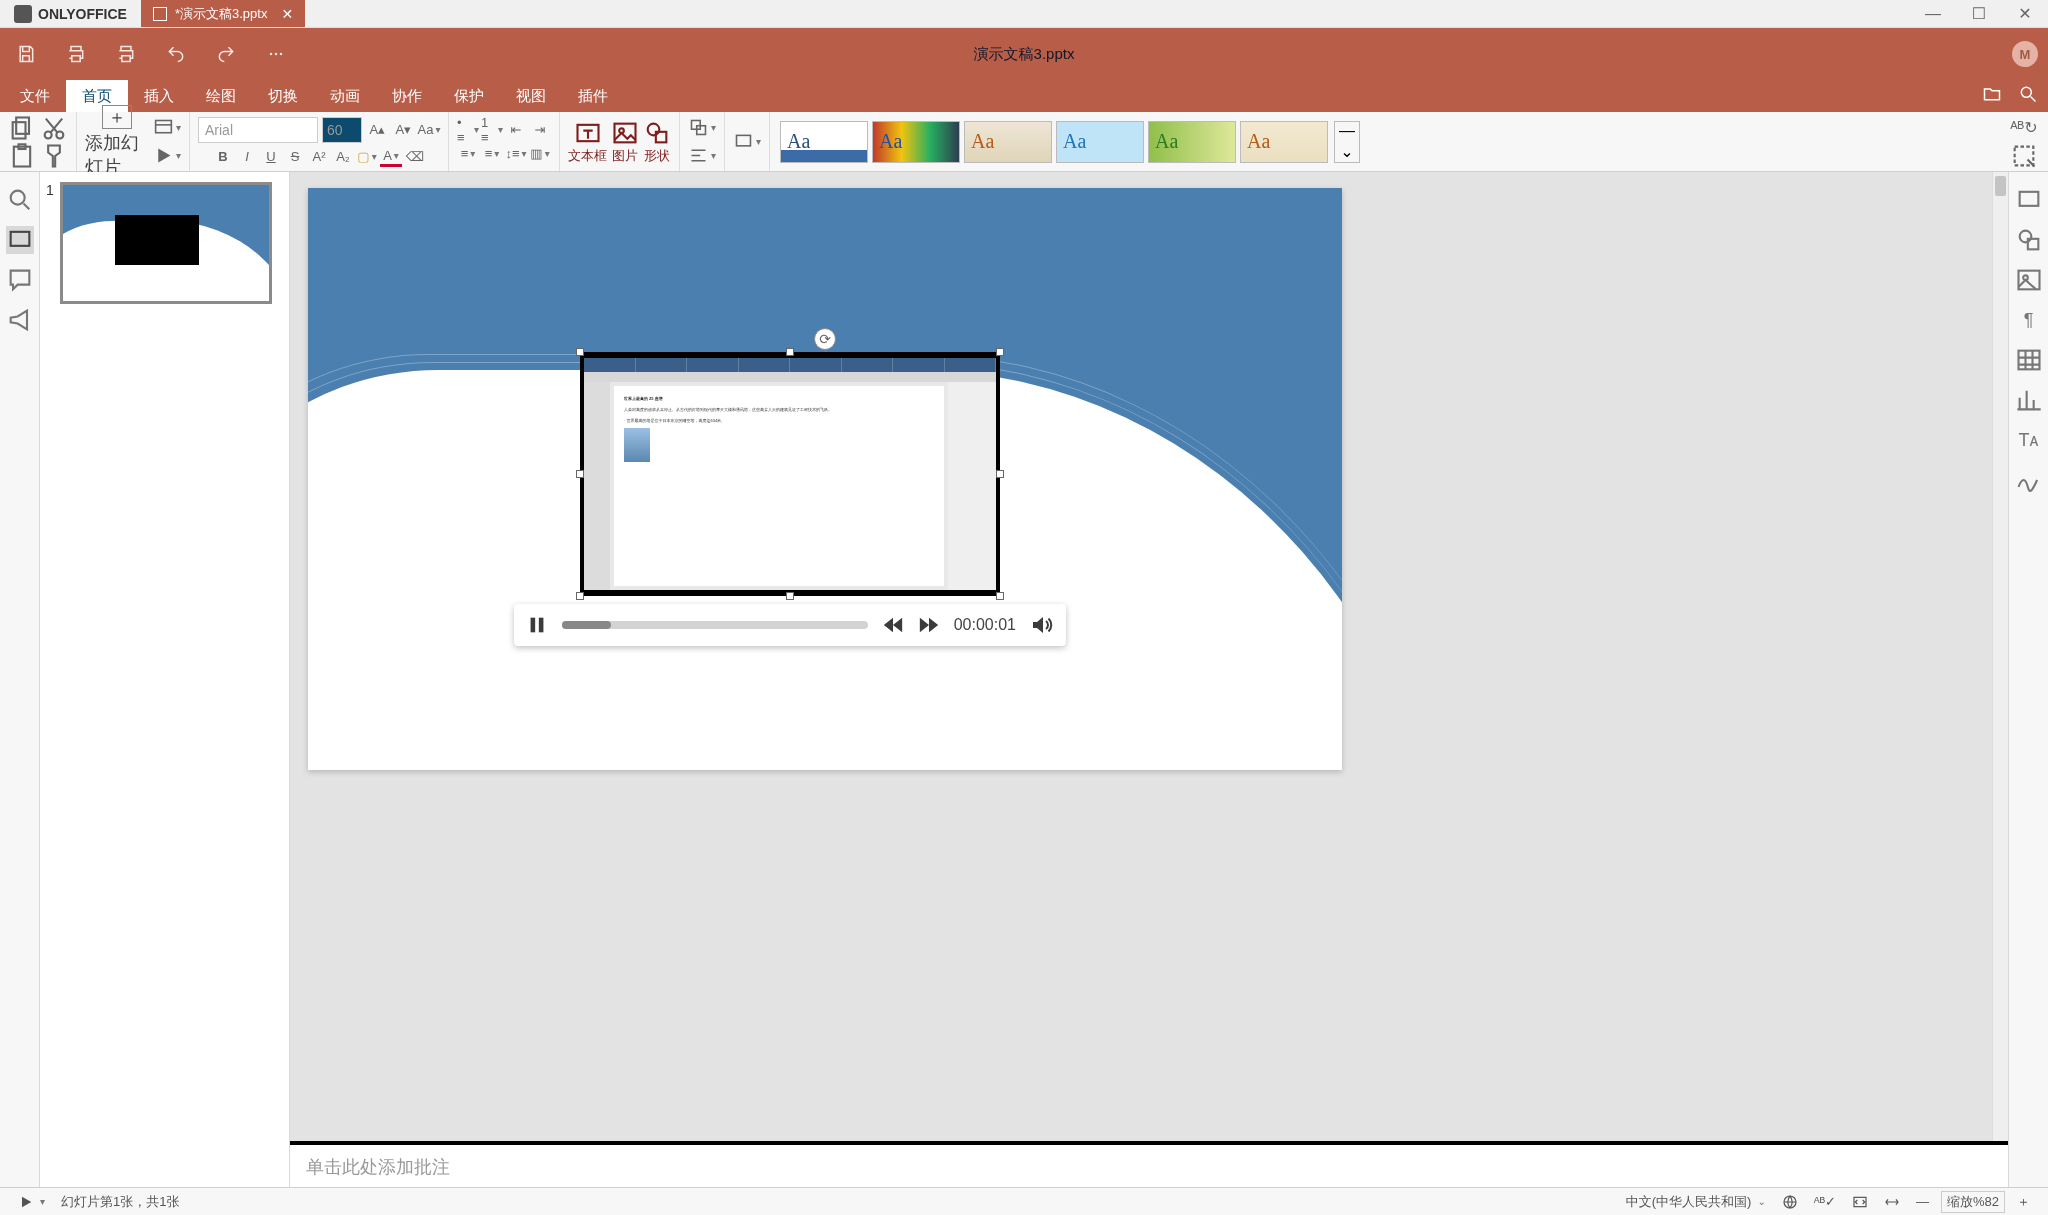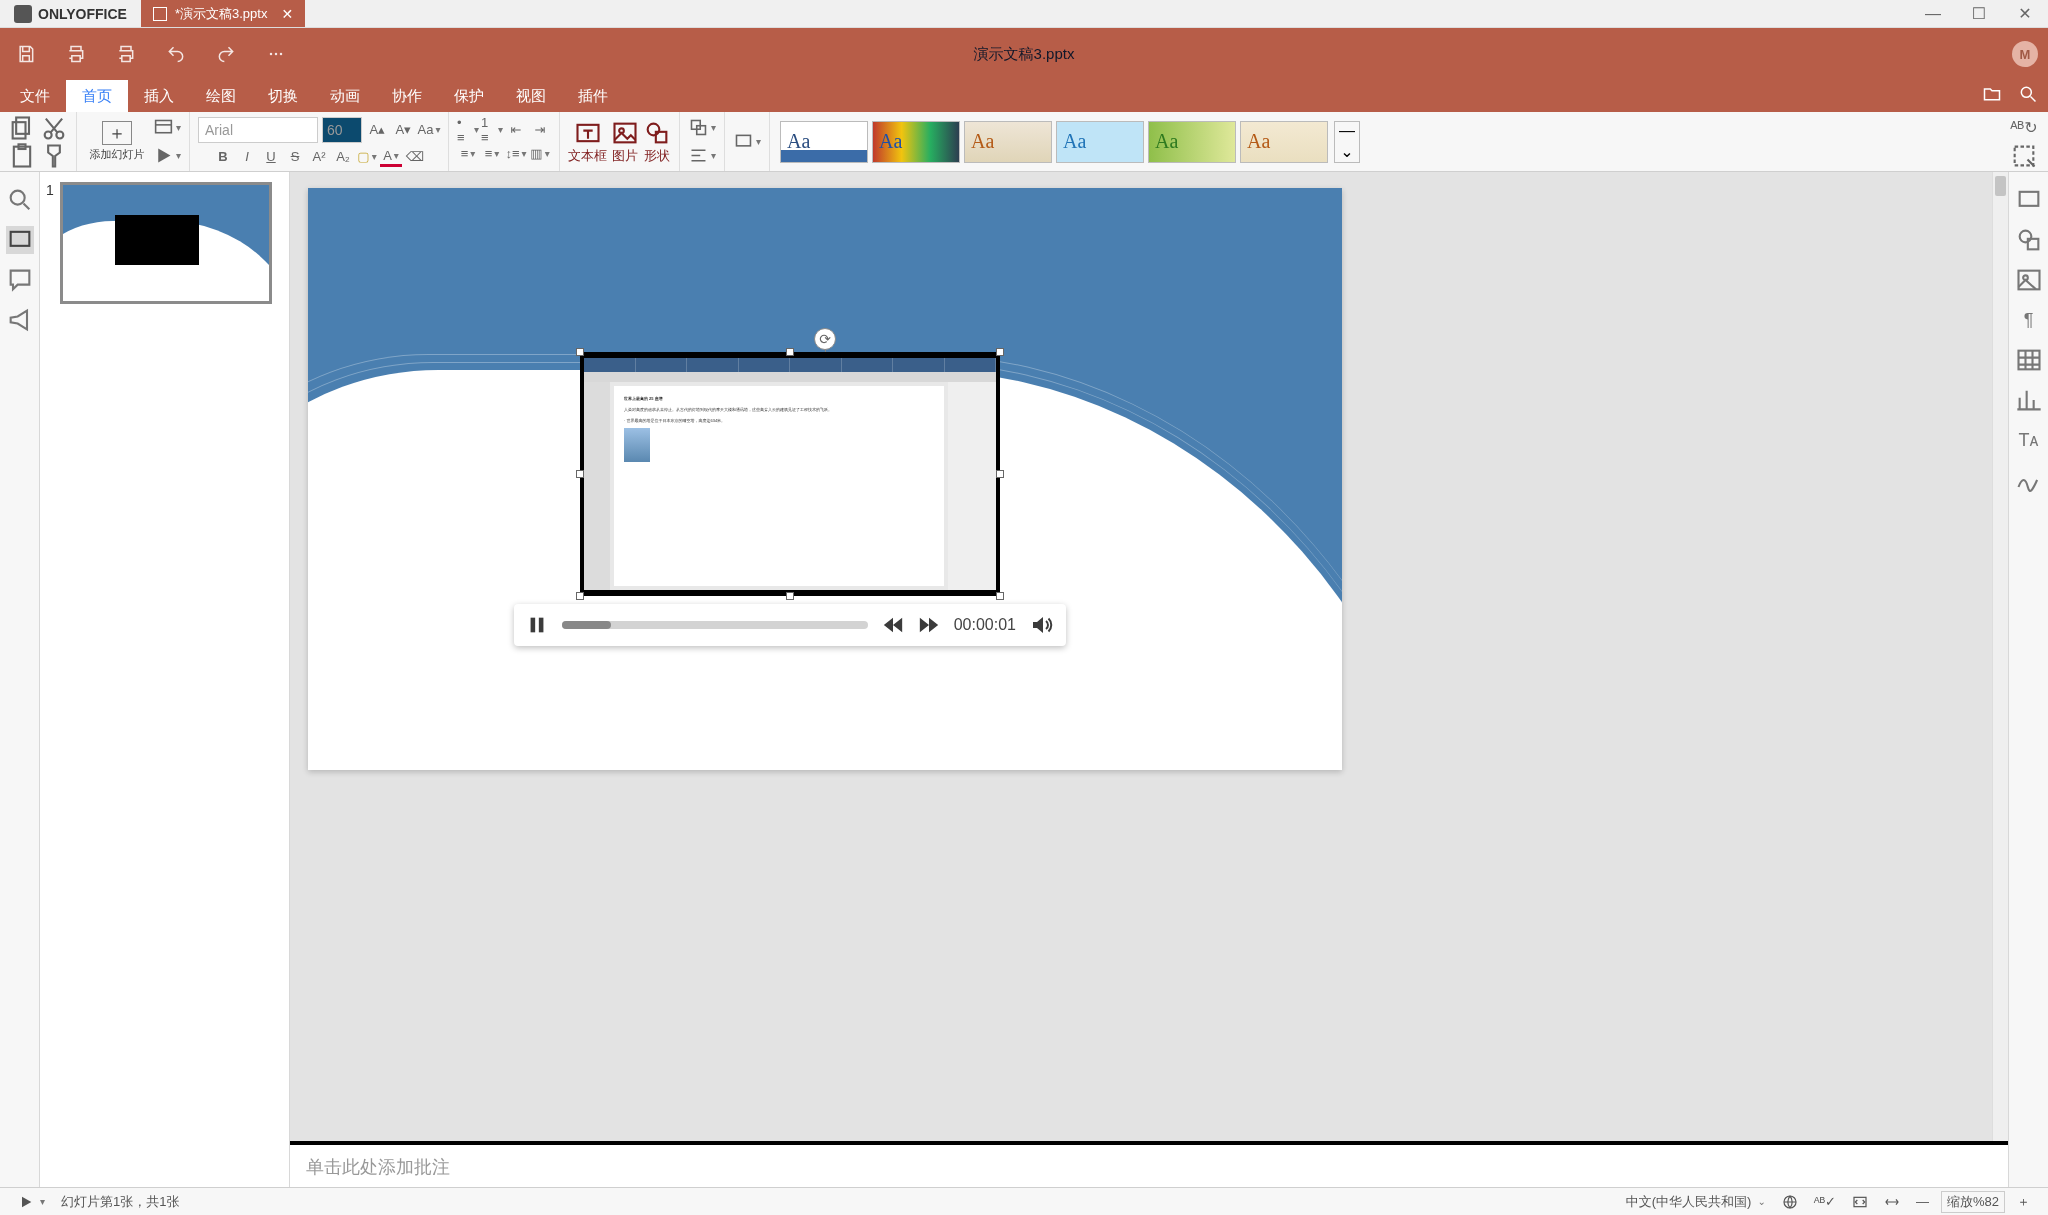--- a/index.html
+++ b/index.html
@@ -20,32 +20,32 @@
 .qat { display: flex; align-items: center; padding: 0 10px; gap: 18px; }
 .qat-btn { width: 32px; height: 32px; display: flex; align-items: center; justify-content: center; color: #fff; cursor: pointer; opacity: .85; }
 .qat-btn svg { width: 20px; height: 20px; }
 .doc-title { position: absolute; left: 50%; transform: translateX(-50%); color: #0f172a; font-size: 15px; }
 .head-right { margin-left: auto; display: flex; align-items: center; padding-right: 10px; gap: 12px; }
 .avatar { width: 26px; height: 26px; border-radius: 50%; background: #e5b3a5; display: flex; align-items: center; justify-content: center; color: #a15945; font-size: 13px; font-weight: bold; }
 
 
 .tabs { height: 32px; background: #b75d48; display: flex; align-items: stretch; padding-left: 4px; text-align: center; }
 .tab { padding: 0 16px; display: flex; align-items: center; color: #fff; font-size: 15px; cursor: pointer; }
-.tab.active { background: #fff; color: #3b82f6; }
+.tab.active { background: #fff; color: #0c4a6e; }
 .tabs .right-icons { margin-left: auto; display: flex; align-items: center; padding-right: 10px; gap: 16px; color: #fff; }
 
 
 .ribbon { height: 60px; background: #f7f7f7; border-bottom: 1px solid #cfcfcf; display: flex; align-items: center; }
 .rib-group { height: 100%; display: flex; align-items: center; padding: 0 8px; border-right: 1px solid #dedede; gap: 4px; }
 .rib-col { display: flex; flex-direction: column; gap: 4px; align-items: center; }
 .ico-btn { width: 28px; height: 24px; display: flex; align-items: center; justify-content: center; color: #666; cursor: pointer; font-size: 16px; }
 .ico-btn.small { width: 22px; height: 20px; font-size: 13px; }
 .add-slide { width: 64px; display: flex; flex-direction: column; align-items: center; gap: 2px; cursor: pointer; color: #444; }
 .add-slide .plus-box { width: 30px; height: 24px; border: 1px solid #888; display: flex; align-items: center; justify-content: center; font-size: 18px; }
-.add-slide .label { font-size: 11px; }
+.add-slide .label { font-size: 18px; }
 .font-input { height: 26px; width: 120px; border: 1px solid #ccc; background: #fff; font-size: 14px; padding: 0 6px; color: #999; }
 .size-input { height: 26px; width: 40px; border: 1px solid #ccc; background: #0c4a6e; font-size: 14px; padding: 0 4px; color: #999; text-align: left; }
 .drop-arrow { font-size: 10px; color: #777; margin-left: 2px; }
 .vgroup { display: flex; flex-direction: column; align-items: center; gap: 0px; cursor: pointer; color: #7f1d1d; font-size: 13px; }
 .vgroup svg, .vgroup .icon-box { width: 28px; height: 28px; }
 .theme-prev { width: 88px; height: 42px; border: 1px solid #bbb; margin: 0 2px; display: inline-block; position: relative; cursor: pointer; }
 .theme-prev.t1 { background: linear-gradient(#fff 70%, #3b6ca8 70%); }
 .theme-prev.t2 { background: linear-gradient(to right,#c0392b,#f1c40f,#27ae60,#2c3e50); }
 .theme-prev.t3 { background: linear-gradient(#eee5d6,#e0d5b8); }
 .theme-prev.t4 { background: #bfe4f7; }

